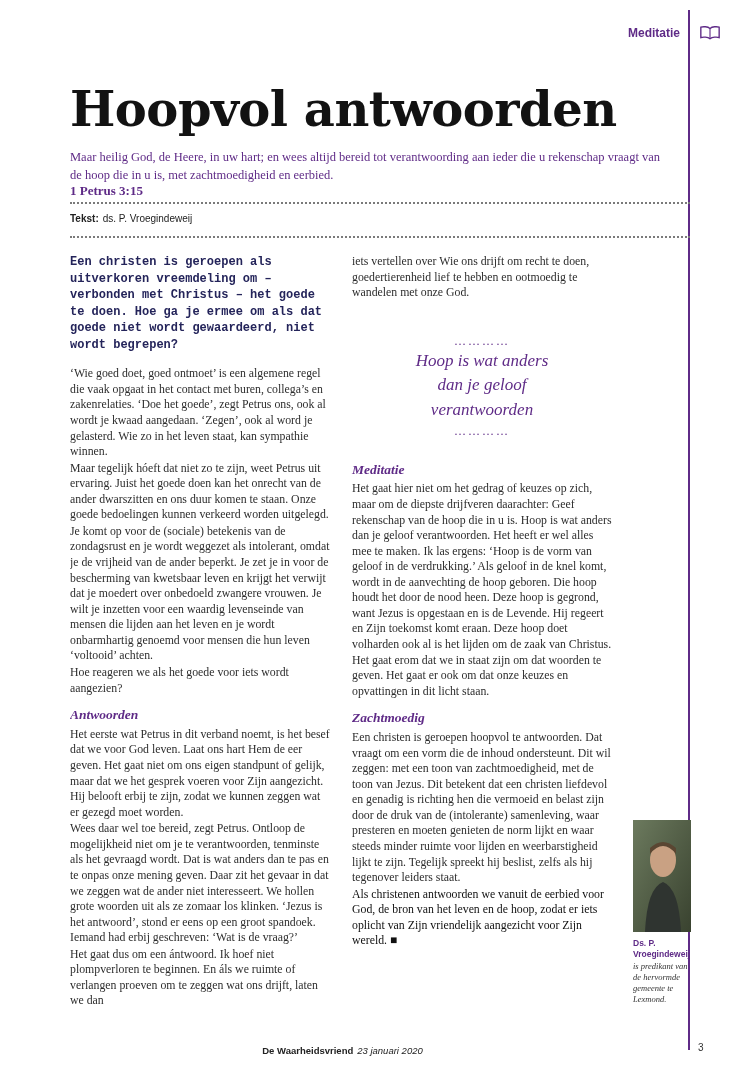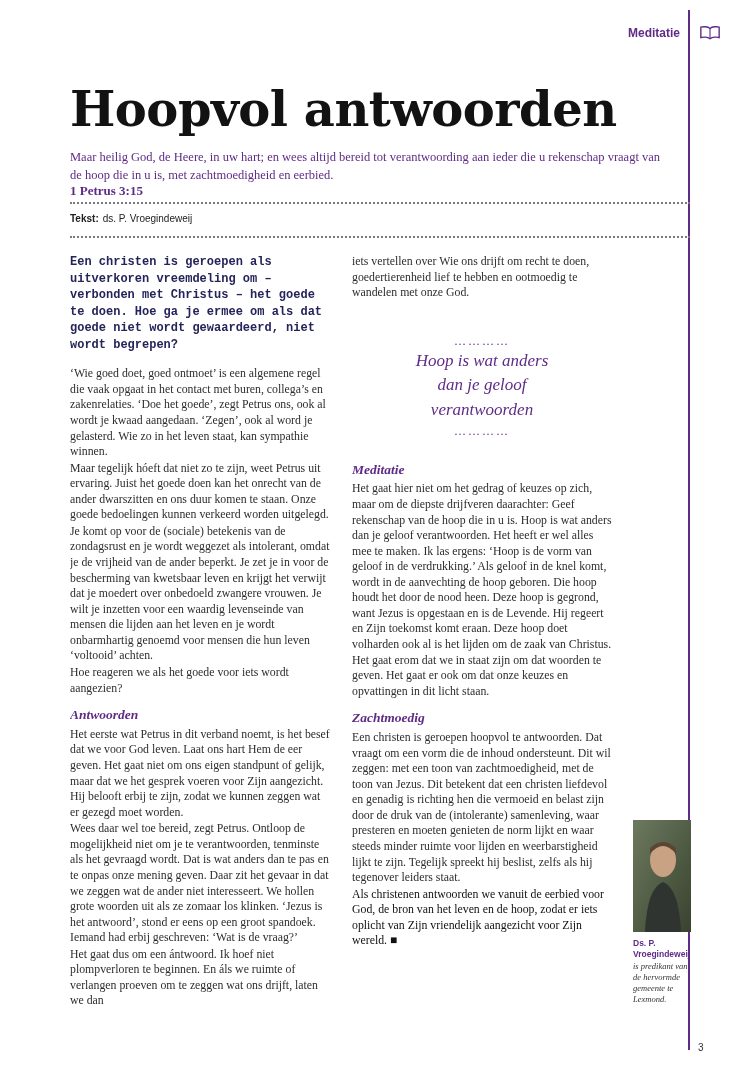--- a/index.html
+++ b/index.html
@@ -163,15 +163,18 @@
         <rect width="58" height="112" fill="url(#bgfade)"></rect>
         <ellipse cx="30" cy="40" rx="13" ry="17" fill="#c9a183"></ellipse>
         <path d="M17 34 Q30 18 43 34 L43 28 Q30 16 17 28 Z" fill="#5a4632"></path>
         <path d="M12 112 Q14 68 30 62 Q46 68 48 112 Z" fill="#2f3430"></path>
       </svg>
     </span>
     <div class="author-name">Ds. P. Vroegindeweij</div>
     <div class="author-desc">is predikant van de hervormde gemeente te Lexmond.</div>
   </div>
 
+  <div class="footer">
+    <span class="mag">De Waarheidsvriend</span><span class="date">23 januari 2020</span>
+  </div>
   <div class="page-num">3</div>
 
 </div>
 
 </body></html>

